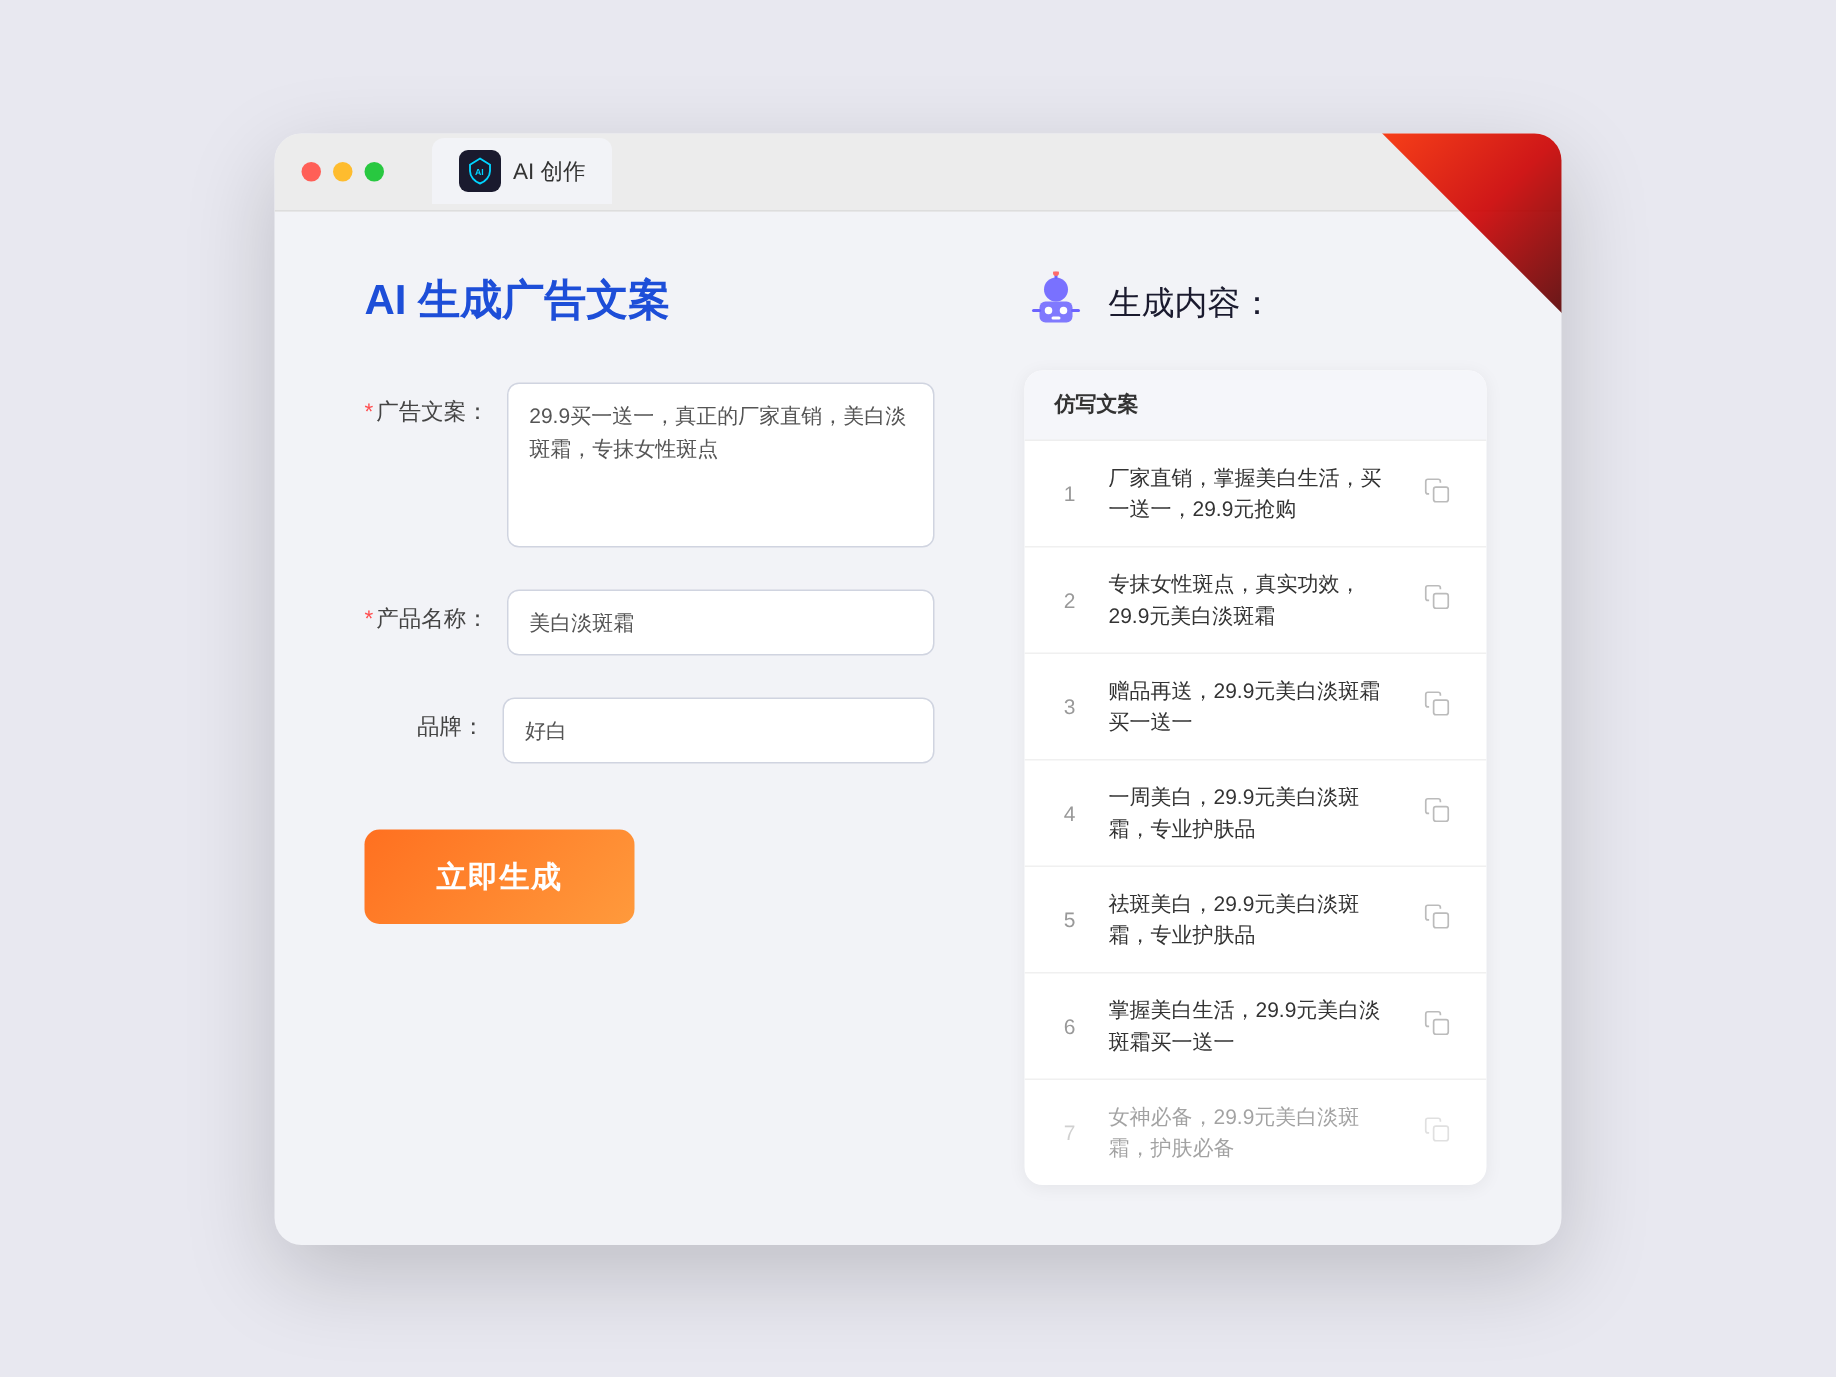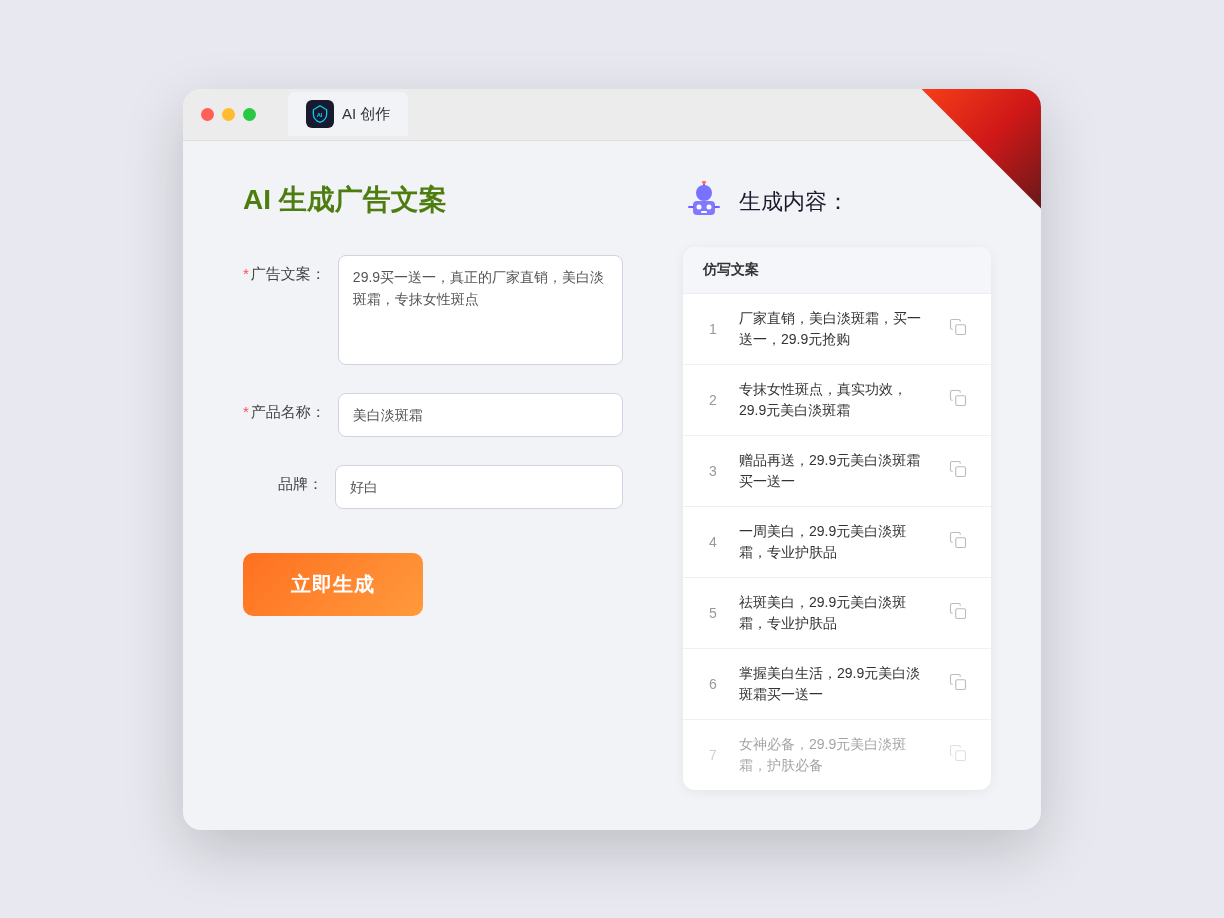--- a/index.html
+++ b/index.html
@@ -86,21 +86,21 @@
     }
 
     
     .left-panel {
       flex: 0 0 380px;
     }
 
     .page-title {
       font-size: 28px;
       font-weight: 700;
-      color: #4d7c0f;
+      color: #1d4ed8;
       margin-bottom: 36px;
     }
 
     .form-group {
       display: flex;
       align-items: flex-start;
       margin-bottom: 28px;
       gap: 12px;
     }
 
@@ -310,21 +310,21 @@
           <line x1="32" y1="26" x2="36" y2="26" stroke="#6c63ff" stroke-width="2" stroke-linecap="round"></line>
         </svg>
         <span class="right-title">生成内容：</span>
       </div>
 
       <div class="results-table">
         <div class="table-header">仿写文案</div>
 
         <div class="table-row">
           <span class="row-num">1</span>
-          <span class="row-text">厂家直销，美白淡斑霜，买一送一，29.9元抢购</span>
+          <span class="row-text">厂家直销，掌握美白生活，买一送一，29.9元抢购</span>
           <span class="row-copy">
             <svg viewBox="0 0 24 24" fill="none" stroke="currentColor" stroke-width="1.5">
                 <rect x="9" y="9" width="13" height="13" rx="2"></rect>
                 <path d="M5 15H4a2 2 0 01-2-2V4a2 2 0 012-2h9a2 2 0 012 2v1"></path>
               </svg>
           </span>
         </div>
         <div class="table-row">
           <span class="row-num">2</span>
           <span class="row-text">专抹女性斑点，真实功效，29.9元美白淡斑霜</span>

